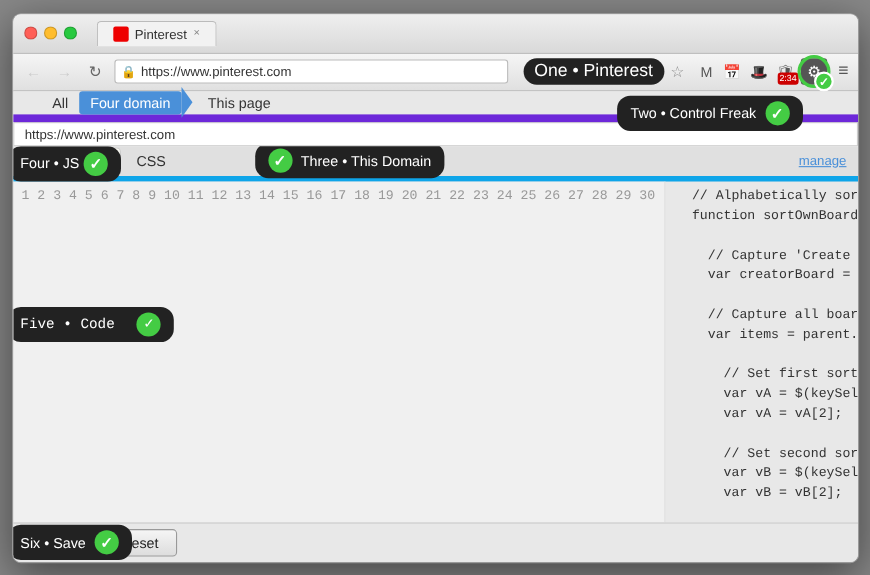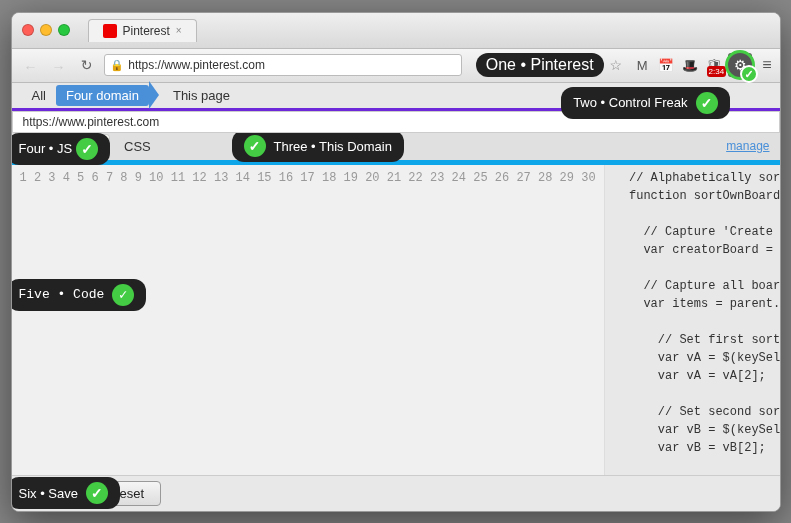--- a/index.html
+++ b/index.html
@@ -174,23 +174,23 @@
     }
 
     .menu-btn { font-size: 16px; color: #555; margin-left: 4px; }
 
     
     .domain-bar {
       background: #e8e8e8;
       height: 28px;
       display: flex;
       align-items: center;
-      padding: 0 10px;
+      padding: 0 26px;
       gap: 0;
-      border-bottom: 3px solid #6d28d9;
+      border-bottom: 7px solid #6d28d9;
     }
     .domain-tab {
       padding: 3px 10px;
       font-size: 13px;
       cursor: pointer;
       color: #333;
     }
     .domain-tab.active {
       background: #4a90d9;
       color: white;
@@ -398,21 +398,21 @@
           <div style="width:22px; height:22px; background:#4c4; border-radius:50%; display:flex; align-items:center; justify-content:center; color:white; font-size:14px; font-weight:bold;">✓</div>
           <span>Three • This Domain</span>
         </div>
 
         <span class="manage-link" style="position:absolute; right:10px;">manage</span>
       </div>
     </div>
 
     <div class="code-content" style="position:relative;">
 
-      <div style="position:absolute; left:-5px; top:42%; transform:translateY(-50%); background:#222; color:white; border-radius:12px; padding:5px 12px; font-size:13px; font-weight:500; display:flex; align-items:center; gap:8px; z-index:30;">
+      <div style="position:absolute; left:-5px; top:42%; transform:translateY(-50%); background:#222; color:white; border-radius:12px; padding:5px 12px; font-size:13px; font-weight:500; display:flex; align-items:center; gap:20px; z-index:30;">
         <span>Five • Code</span>
         <div style="width:22px; height:22px; background:#4c4; border-radius:50%; display:flex; align-items:center; justify-content:center; color:white; font-size:14px; font-weight:bold;">✓</div>
       </div>
 
       <div class="line-numbers" id="line-nums">1
 2
 3
 4
 5
 6

